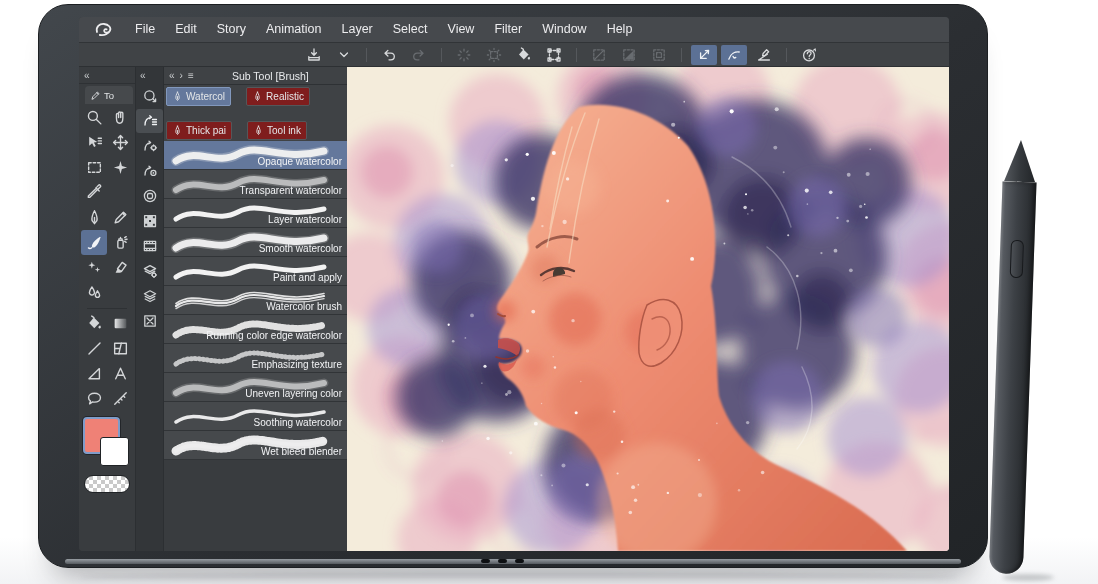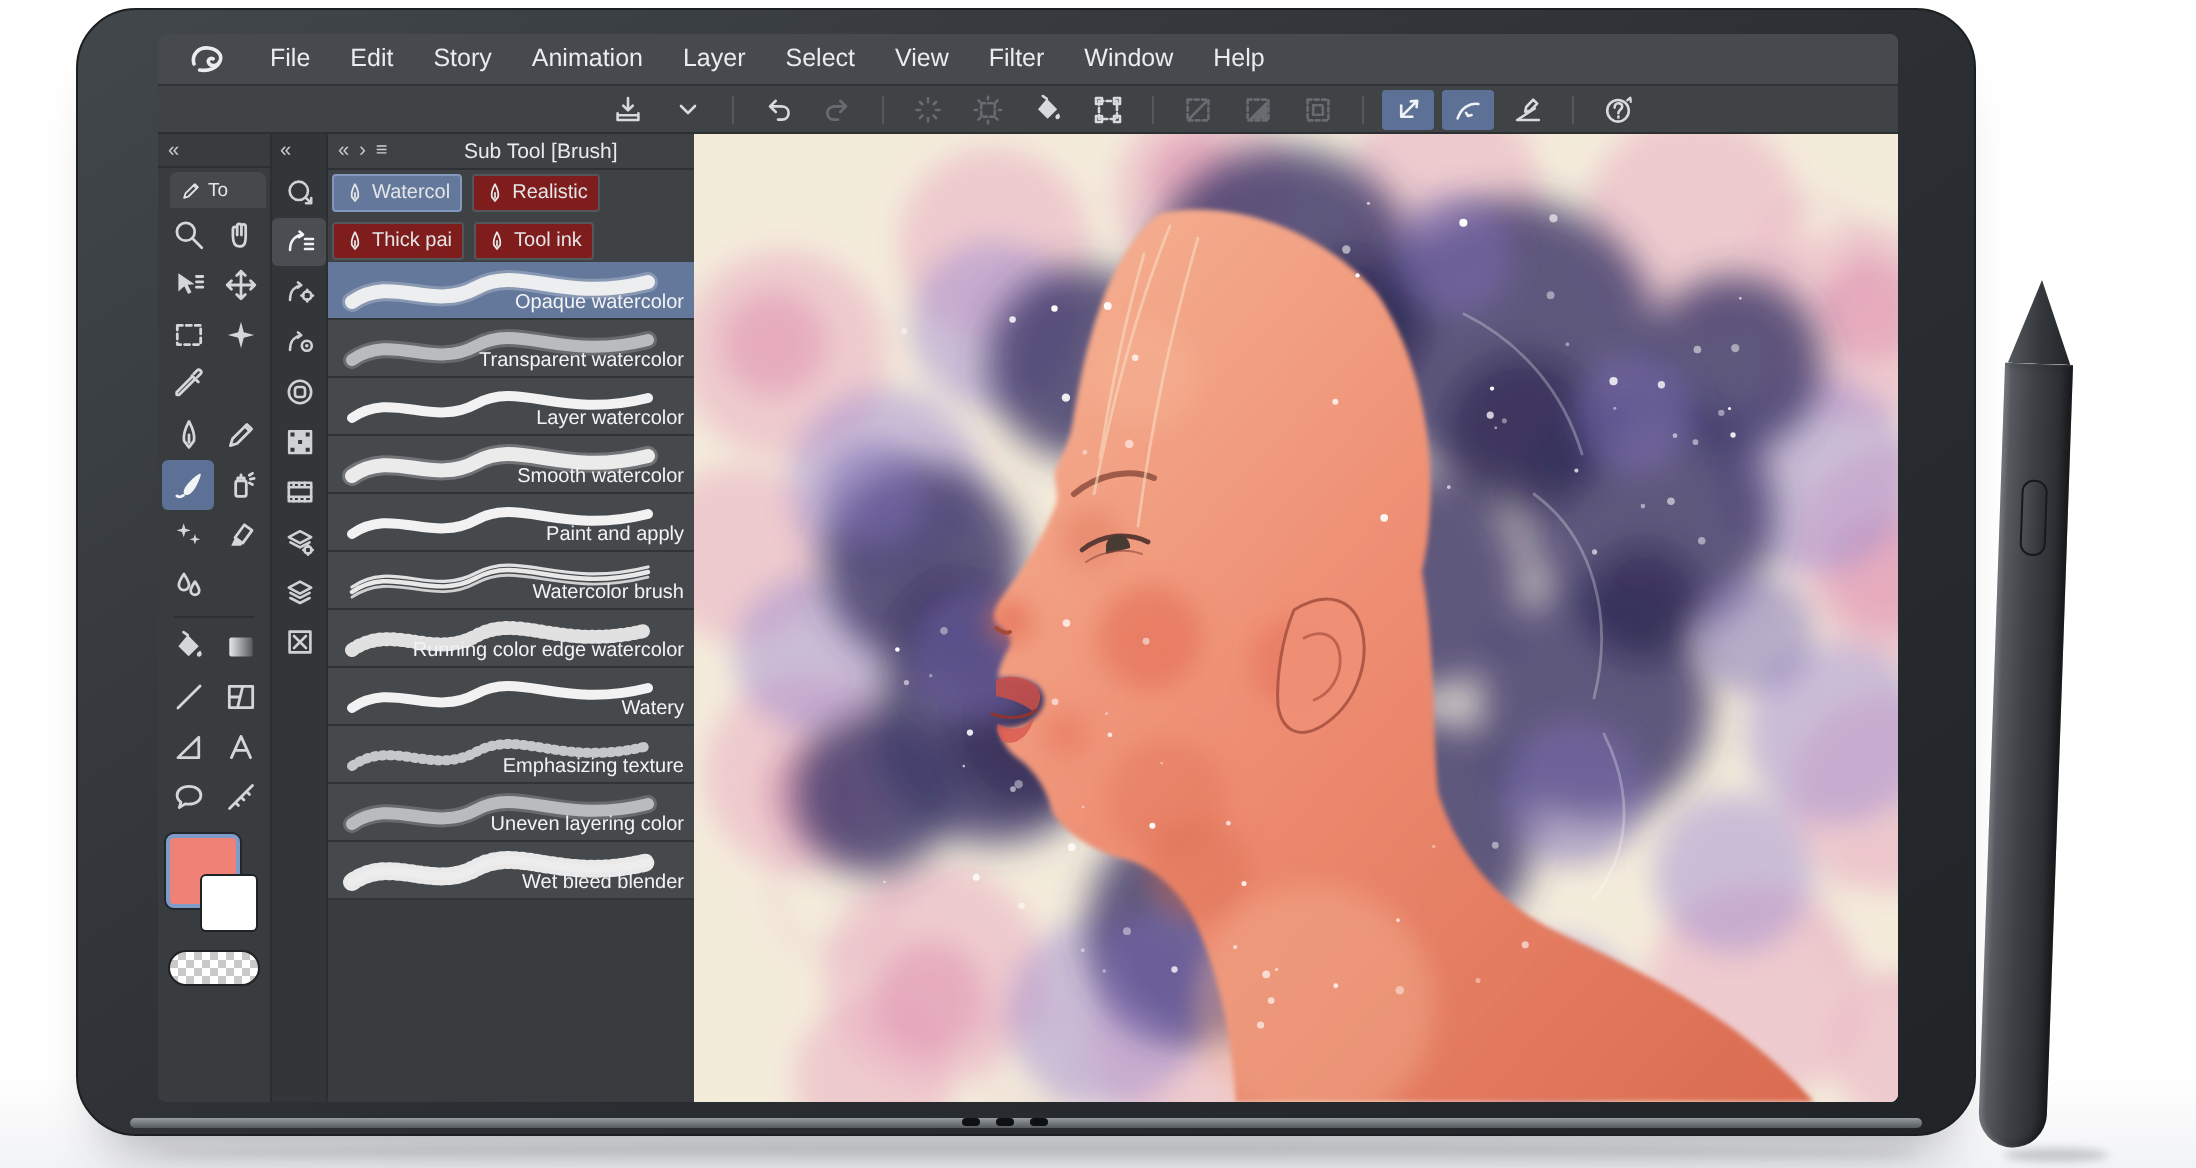--- a/index.html
+++ b/index.html
@@ -73,21 +73,21 @@
   .palettebar .col-head{padding-left:4px;border-bottom:none;}
   .pal-btn{width:27px;height:24px;display:flex;align-items:center;justify-content:center;color:#cfd2d4;margin:1px 0;}
   .pal-btn .icon{width:16px;height:16px;}
   .pal-btn.active{background:#4a4e52;border-radius:3px;color:#f0f2f4;}
   
   .subtool{position:absolute;left:85px;top:0;bottom:0;width:183px;background:#3f4245;border-right:1px solid #26292c;
           display:flex;flex-direction:column;}
   .st-head{height:17px;display:flex;align-items:center;gap:5px;padding:0 5px;border-bottom:1px solid #2e3134;}
   .st-nav{color:#c9ccce;font-size:10px;}
   .st-title{flex:1;text-align:center;color:#e8eaec;font-size:10.5px;}
-  .st-tabs{display:flex;flex-wrap:wrap;gap:5px;padding:2px 2px 1px 2px;}
+  .st-tabs{display:flex;flex-wrap:wrap;gap:15px;padding:2px 2px 1px 2px;}
   .st-tab{height:17px;display:flex;align-items:center;gap:3px;padding:0 5px;max-width:84px;
           background:#7f1d1d;border:1px solid #54575a;border-radius:2px;font-size:10px;color:#e4e6e8;
           white-space:nowrap;overflow:hidden;}
   .st-tab .icon{width:11px;height:11px;flex:none;}
   .st-tab.selected{background:#64789c;border-color:#8298bd;}
   .brush-list{flex:1;overflow:hidden;background:#393c3f;}
   .brush-row{position:relative;height:28px;background:#46494c;border-bottom:1px solid #313437;}
   .brush-row.selected{background:#64789c;}
   .brush-row svg{position:absolute;left:4px;top:1px;}
   .brush-label{position:absolute;right:5px;bottom:2px;font-size:10px;color:#f2f3f5;}
@@ -533,36 +533,36 @@
                 <span class="brush-label">Watercolor brush</span>
               </div>
               <div class="brush-row">
                 <svg width="162" height="26" viewBox="0 0 162 26">
                   <path d="M8,19 C28,5 48,24 70,12 C92,0 112,20 156,9" stroke="#f2f2f2" stroke-width="7" stroke-opacity="0.9" fill="none" stroke-linecap="round" stroke-dasharray="1 2.6"></path>
                 </svg>
                 <span class="brush-label">Running color edge watercolor</span>
               </div>
               <div class="brush-row">
                 <svg width="162" height="26" viewBox="0 0 162 26">
-                  <path d="M8,19 C28,5 48,24 70,12 C92,0 112,20 156,9" stroke="#f2f2f2" stroke-width="5" stroke-opacity="1" fill="none" stroke-linecap="round"></path>
-                </svg>
-                <span class="brush-label">Watery</span>
-              </div>
-              <div class="brush-row">
-                <svg width="162" height="26" viewBox="0 0 162 26">
                   <path d="M8,19 C28,5 48,24 70,12 C92,0 112,20 156,9" stroke="#f2f2f2" stroke-width="5" stroke-opacity="0.75" fill="none" stroke-linecap="round" stroke-dasharray="1 3"></path>
                 </svg>
                 <span class="brush-label">Emphasizing texture</span>
               </div>
               <div class="brush-row">
                 <svg width="162" height="26" viewBox="0 0 162 26">
                   <path d="M8,19 C28,5 48,24 70,12 C92,0 112,20 156,9" stroke="#f2f2f2" stroke-width="6" stroke-opacity="0.6" fill="none" stroke-linecap="round"></path>
                   <path d="M8,19 C28,5 48,24 70,12 C92,0 112,20 156,9" stroke="#f2f2f2" stroke-width="9" stroke-opacity="0.2" fill="none" stroke-linecap="round"></path>
                 </svg>
                 <span class="brush-label">Uneven layering color</span>
+              </div>
+              <div class="brush-row">
+                <svg width="162" height="26" viewBox="0 0 162 26">
+                  <path d="M8,19 C28,5 48,24 70,12 C92,0 112,20 156,9" stroke="#f2f2f2" stroke-width="3.5" stroke-opacity="0.95" fill="none" stroke-linecap="round"></path>
+                </svg>
+                <span class="brush-label">Soothing watercolor</span>
               </div>
               <div class="brush-row">
                 <svg width="162" height="26" viewBox="0 0 162 26">
                   <path d="M8,19 C28,5 48,24 70,12 C92,0 112,20 156,9" stroke="#f2f2f2" stroke-width="9" stroke-opacity="0.95" fill="none" stroke-linecap="round" stroke-dasharray="1.6 2.2"></path>
                   <path d="M8,19 C28,5 48,24 70,12 C92,0 112,20 156,9" stroke="#f2f2f2" stroke-width="4" stroke-opacity="0.5" fill="none" stroke-linecap="round"></path>
                 </svg>
                 <span class="brush-label">Wet bleed blender</span>
               </div>
             </div>
         </div>

